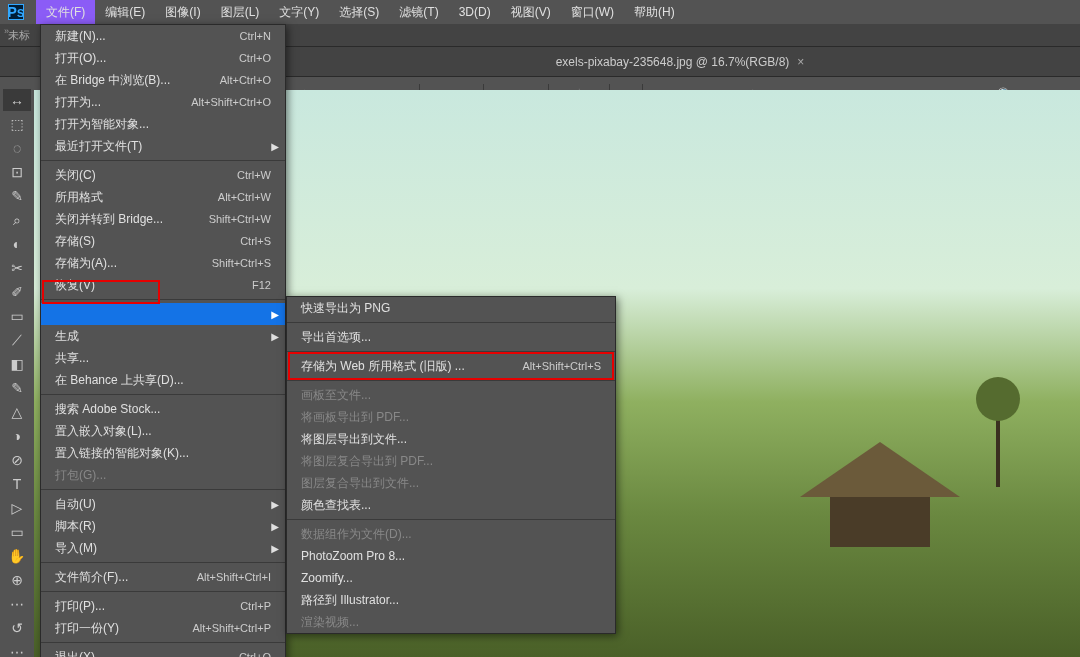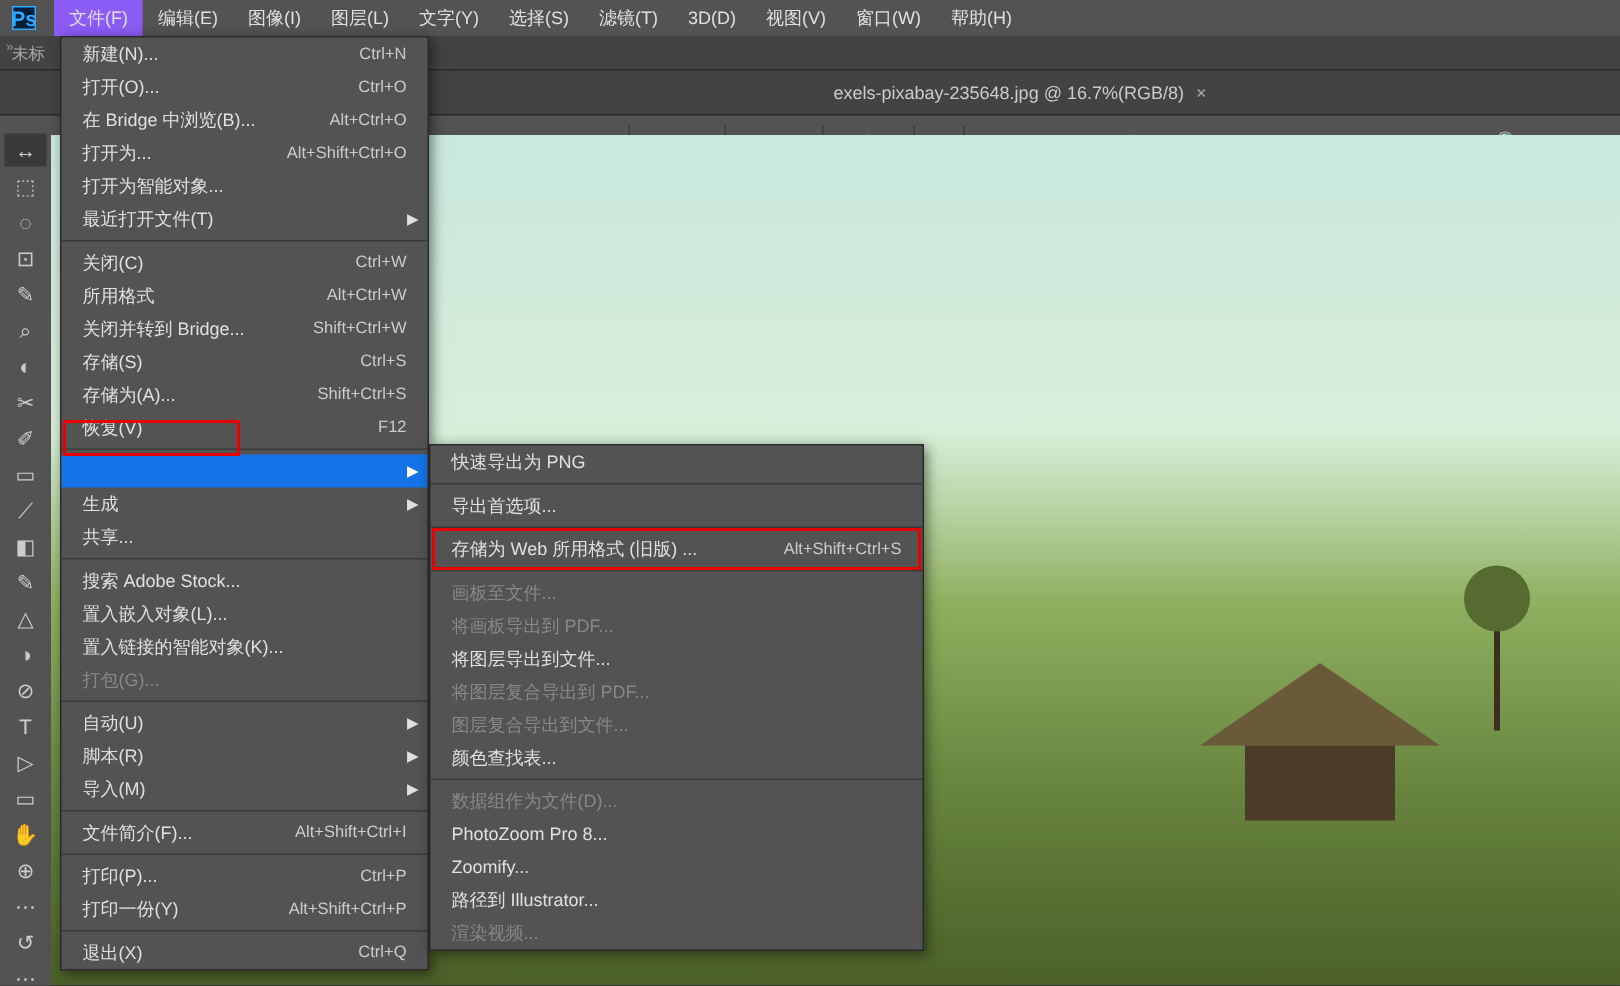--- a/index.html
+++ b/index.html
@@ -204,20 +204,23 @@
   <div class="row highlight">
       <span class="arrow">▶</span>
     </div>
   <div class="row">
       <span class="label">生成</span>
       <span class="arrow">▶</span>
     </div>
   <div class="row">
       <span class="label">共享...</span>
     </div>
+  <div class="row">
+      <span class="label">在 Behance 上共享(D)...</span>
+    </div>
   <hr class="sep">
   <div class="row">
       <span class="label">搜索 Adobe Stock...</span>
     </div>
   <div class="row">
       <span class="label">置入嵌入对象(L)...</span>
     </div>
   <div class="row">
       <span class="label">置入链接的智能对象(K)...</span>
     </div>

